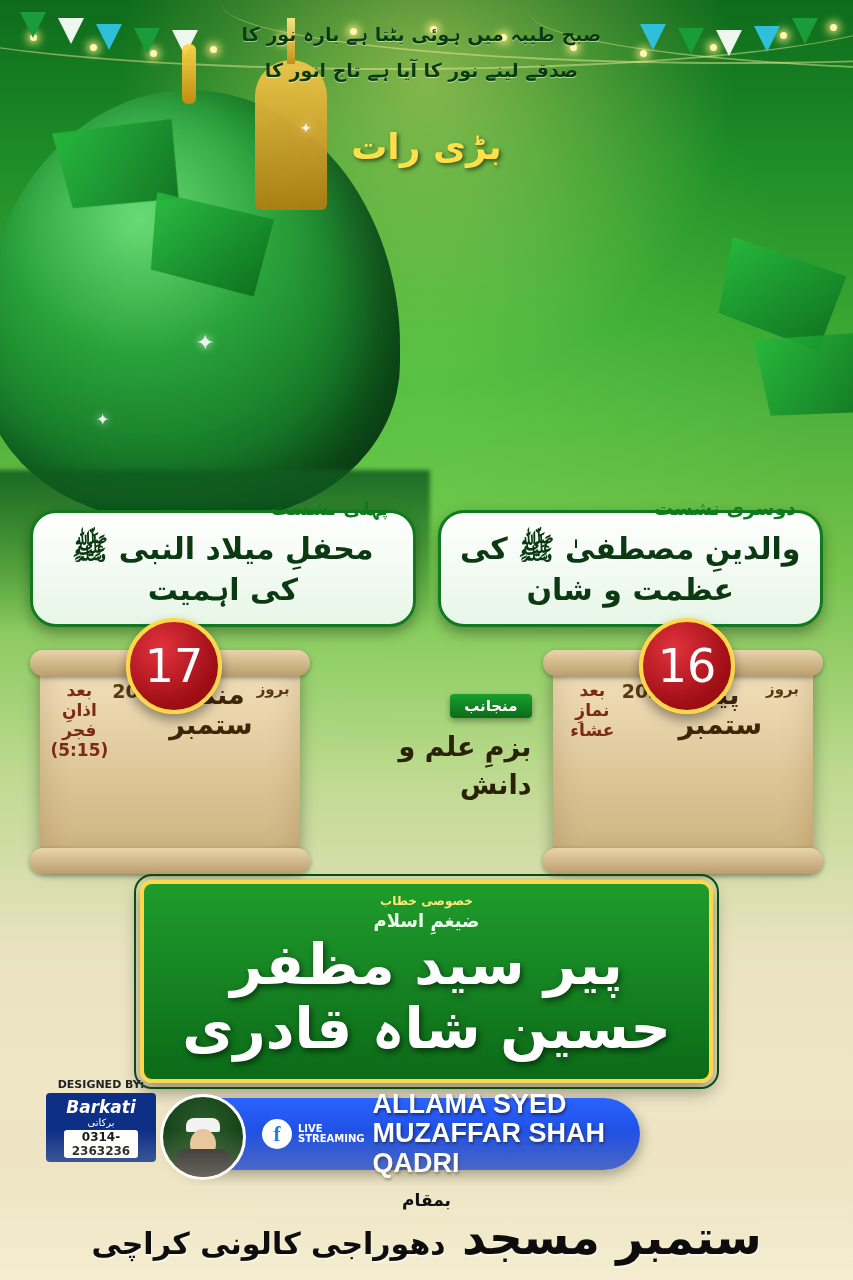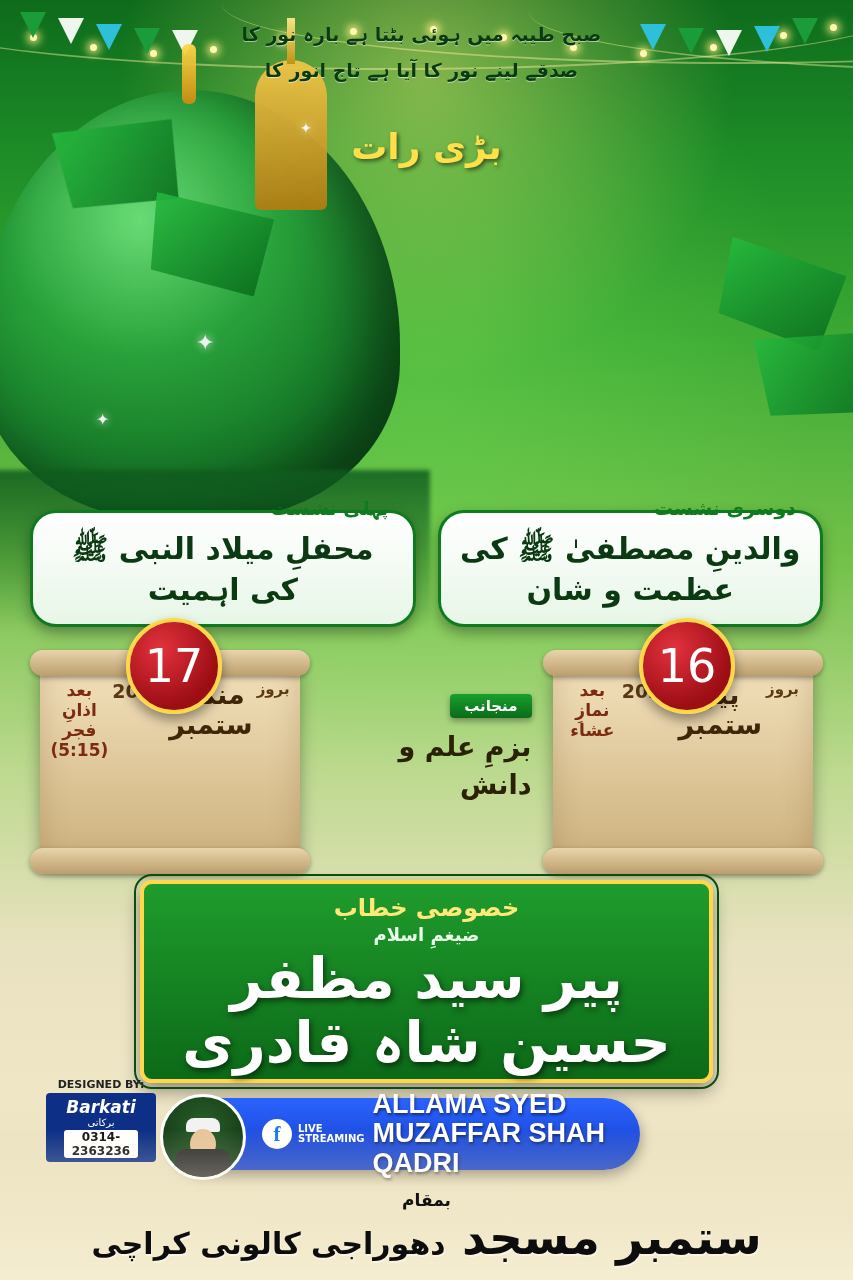--- a/index.html
+++ b/index.html
@@ -159,21 +159,21 @@
   }
   
   .speaker{
     position:absolute;top:880px;left:140px;right:140px;height:185px;
     background:linear-gradient(180deg,#1f9c2c,#0c6a18);
     border:4px solid #ffd74a;border-radius:12px;
     box-shadow:0 8px 18px rgba(0,0,0,.4);
     direction:rtl;text-align:center;padding-top:10px;
     outline:2px solid #0a4d12;outline-offset:4px;
   }
-  .sp-tag{font-size:24px;font-weight:bold;color:#ffe87a;}
+  .sp-tag{font-size:12px;font-weight:bold;color:#ffe87a;}
   .sp-sub{font-size:18px;font-weight:bold;color:#eaffea;margin-top:2px;}
   .sp-name{
     font-size:56px;font-weight:bold;color:#ffffff;line-height:1.15;margin-top:2px;
     text-shadow:2px 3px 6px rgba(0,0,0,.55);
   }
   
   .designer{
     position:absolute;left:46px;top:1078px;width:110px;text-align:center;
   }
   .designer .lbl{font-size:11px;font-weight:bold;color:#222;}

